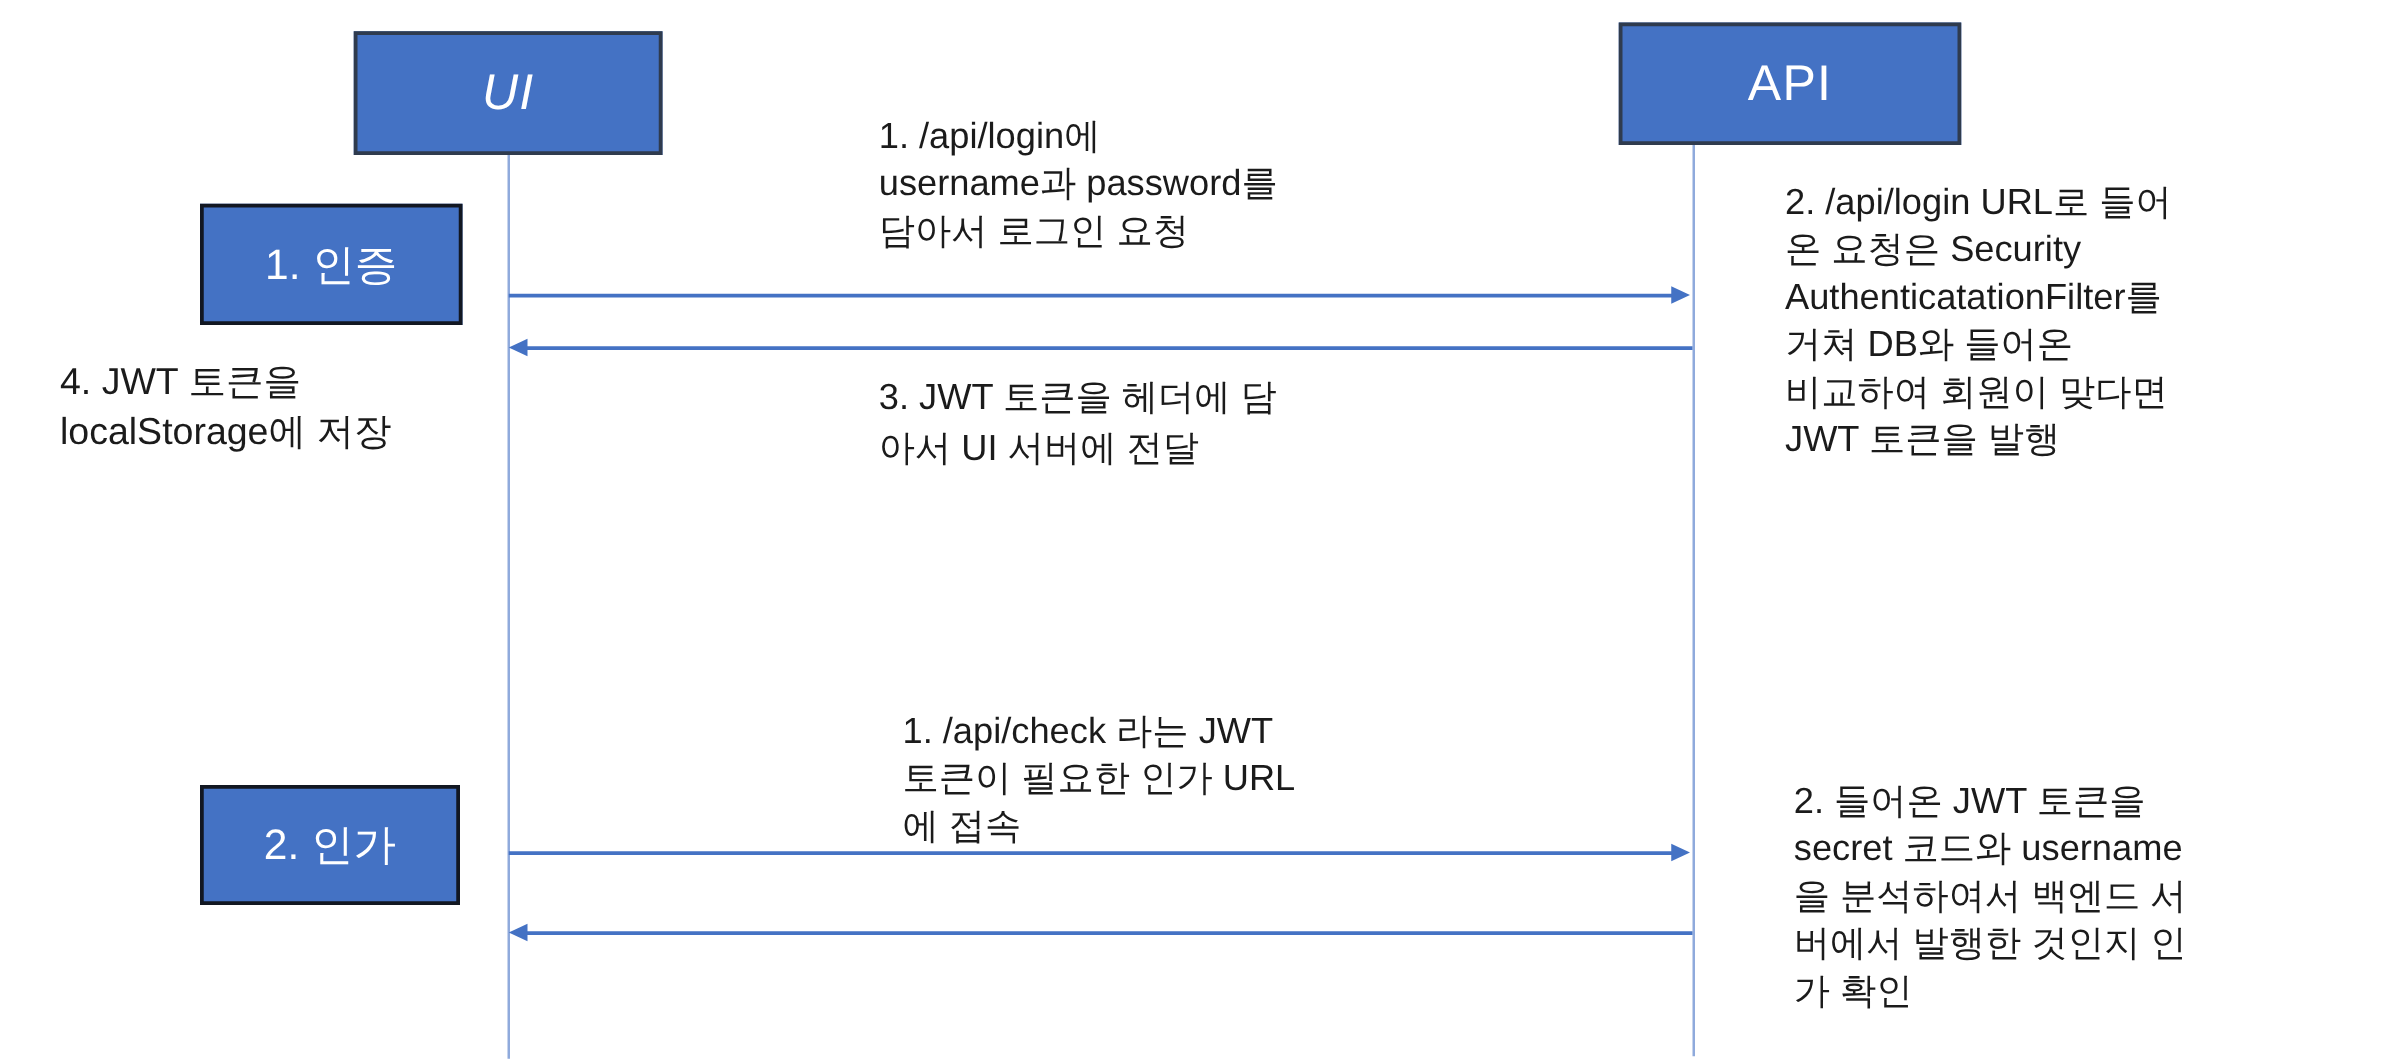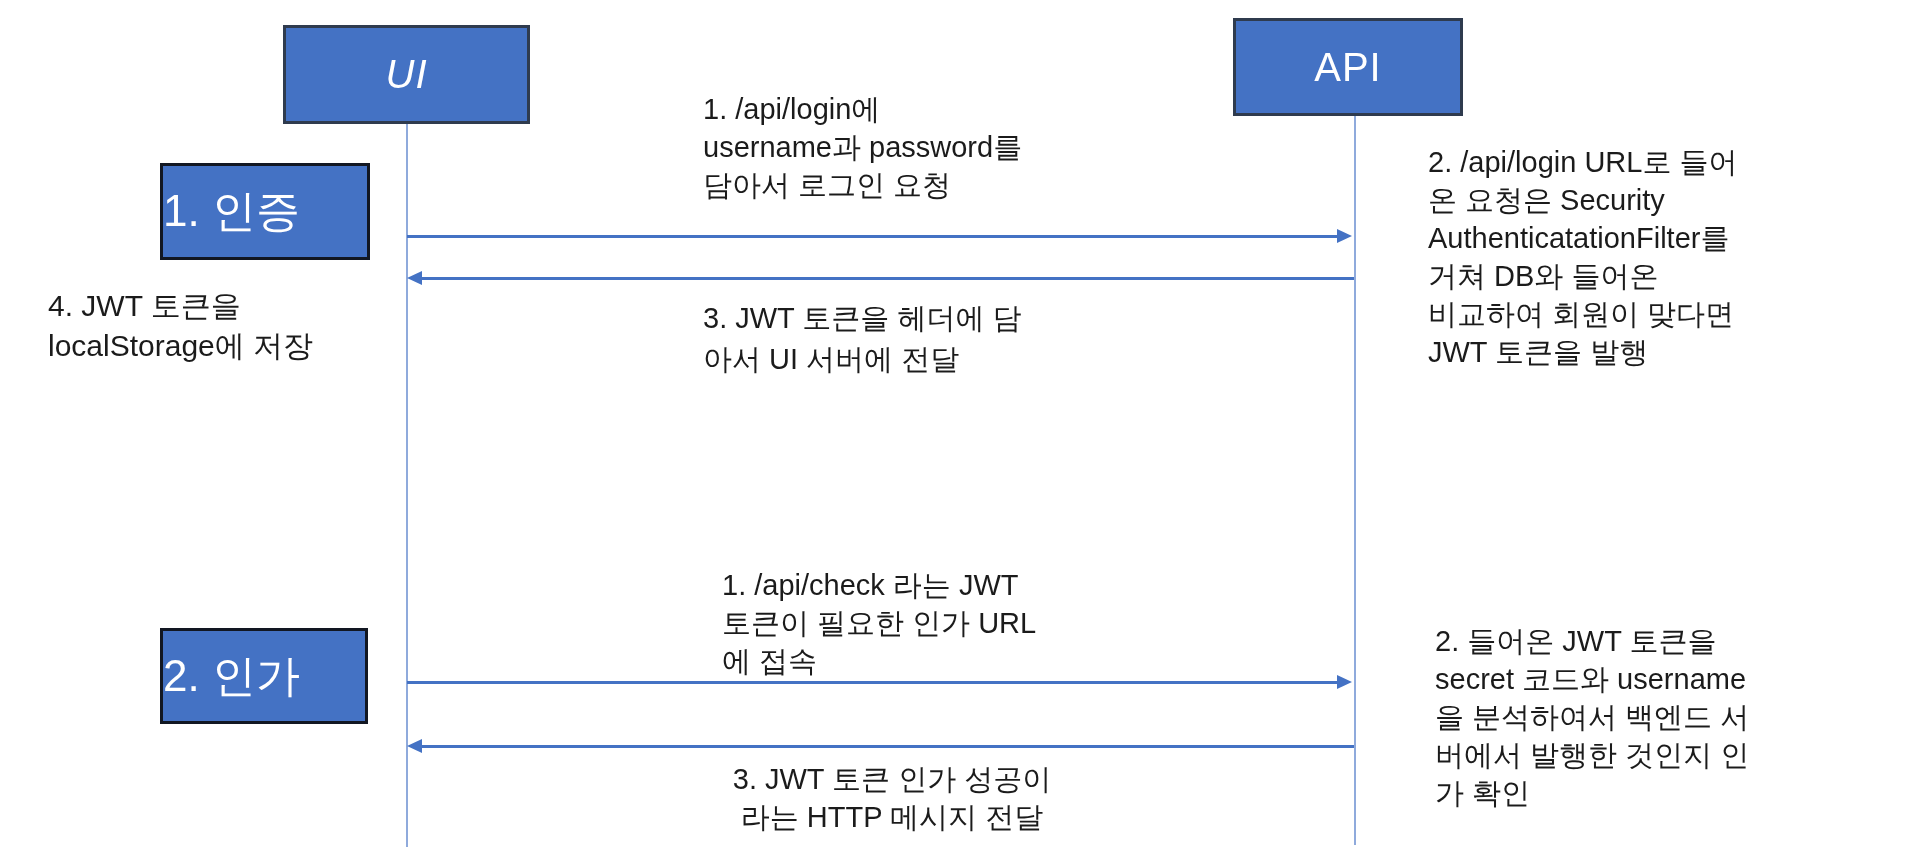--- a/index.html
+++ b/index.html
@@ -23,22 +23,22 @@
     position:absolute;box-sizing:border-box;
     background:var(--shape-fill);
     border:3px solid var(--shape-border);
     display:flex;align-items:center;justify-content:center;
     color:var(--label-text);font-size:40px;letter-spacing:1px;
   }
   .section-box{
     position:absolute;box-sizing:border-box;
     background:var(--shape-fill);
     border:3px solid var(--section-border);
-    display:flex;align-items:center;justify-content:flex-start;
-    color:var(--label-text);font-size:44px;
+    display:flex;align-items:center;justify-content:center;
+    color:var(--label-text);font-size:34px;
   }
   .lifeline{
     position:absolute;width:2px;background:var(--lifeline);
   }
   .arrow{position:absolute;height:14px;}
   .arrow .shaft{
     position:absolute;top:6px;height:2.5px;background:var(--arrow);display:block;
   }
   .arrow.right .shaft{left:0;right:12px;}
   .arrow.left  .shaft{left:12px;right:0;}
@@ -62,21 +62,21 @@
 <body>
 
 <div class="canvas">
 
   <div class="lifeline" style="left:406px;top:116px;height:731px;"></div>
   <div class="lifeline" style="left:1354px;top:115px;height:730px;"></div>
 
   <div class="actor-box" style="left:283px;top:25px;width:247px;height:99px;font-style:italic;">
     <span>UI</span>
   </div>
-  <div class="actor-box" style="left:1233px;top:18px;width:230px;height:98px;">
+  <div class="actor-box" style="left:1295px;top:18px;width:274px;height:98px;">
     <span>API</span>
   </div>
 
   <div class="section-box" style="left:160px;top:163px;width:210px;height:97px;">
     <span>1. 인증</span>
   </div>
   <div class="section-box" style="left:160px;top:584px;width:208px;height:96px;margin-top:44px;">
     <span>2. 인가</span>
   </div>
 
@@ -108,24 +108,20 @@
     <div>3. JWT 토큰을 헤더에 담</div>
     <div>아서 UI 서버에 전달</div>
   </div>
 
   <div class="txt" style="left:722px;top:566px;">
     <div>1. /api/check 라는 JWT</div>
     <div>토큰이 필요한 인가 URL</div>
     <div>에 접속</div>
   </div>
 
-  <div class="txt center" style="left:892px;top:760px;">
-    <div>3. JWT 토큰 인가 성공이</div>
-    <div>라는 HTTP 메시지 전달</div>
-  </div>
 
   <div class="txt note-left" style="left:48px;top:286px;">
     <div>4. JWT 토큰을</div>
     <div>localStorage에 저장</div>
   </div>
 
   <div class="txt" style="left:1428px;top:143px;">
     <div>2. /api/login URL로 들어</div>
     <div>온 요청은 Security</div>
     <div>AuthenticatationFilter를</div>

